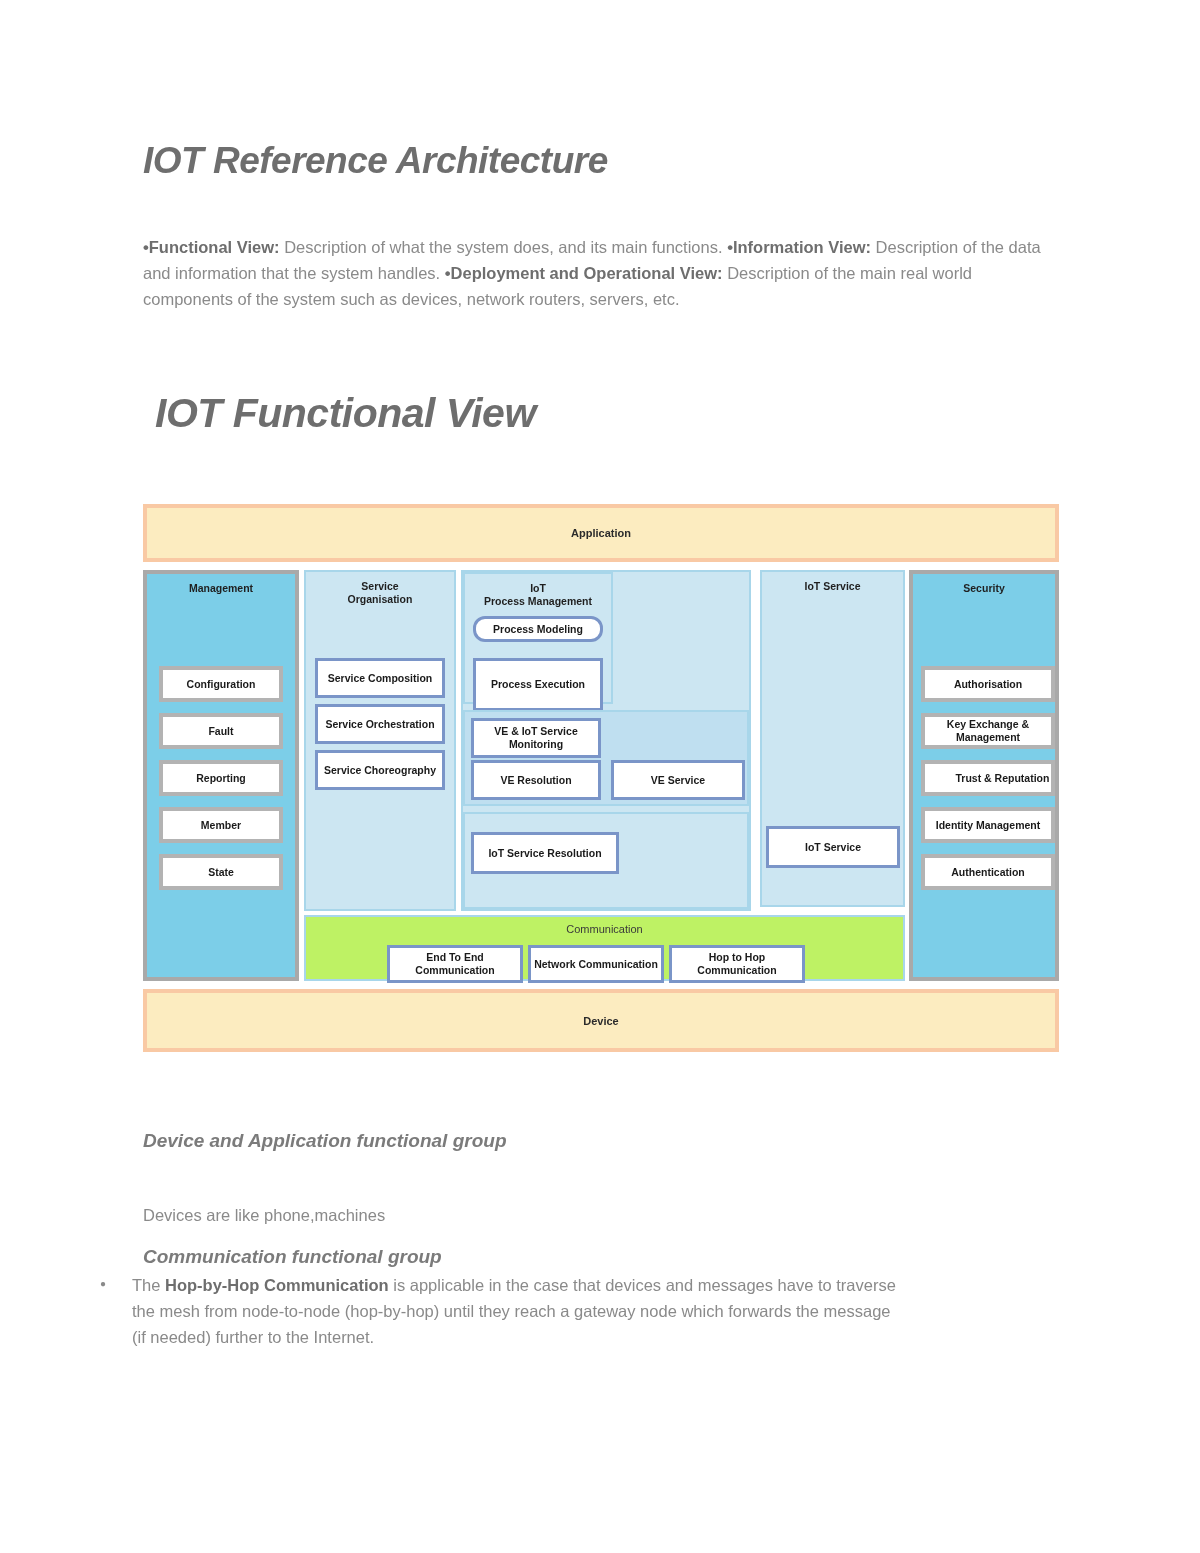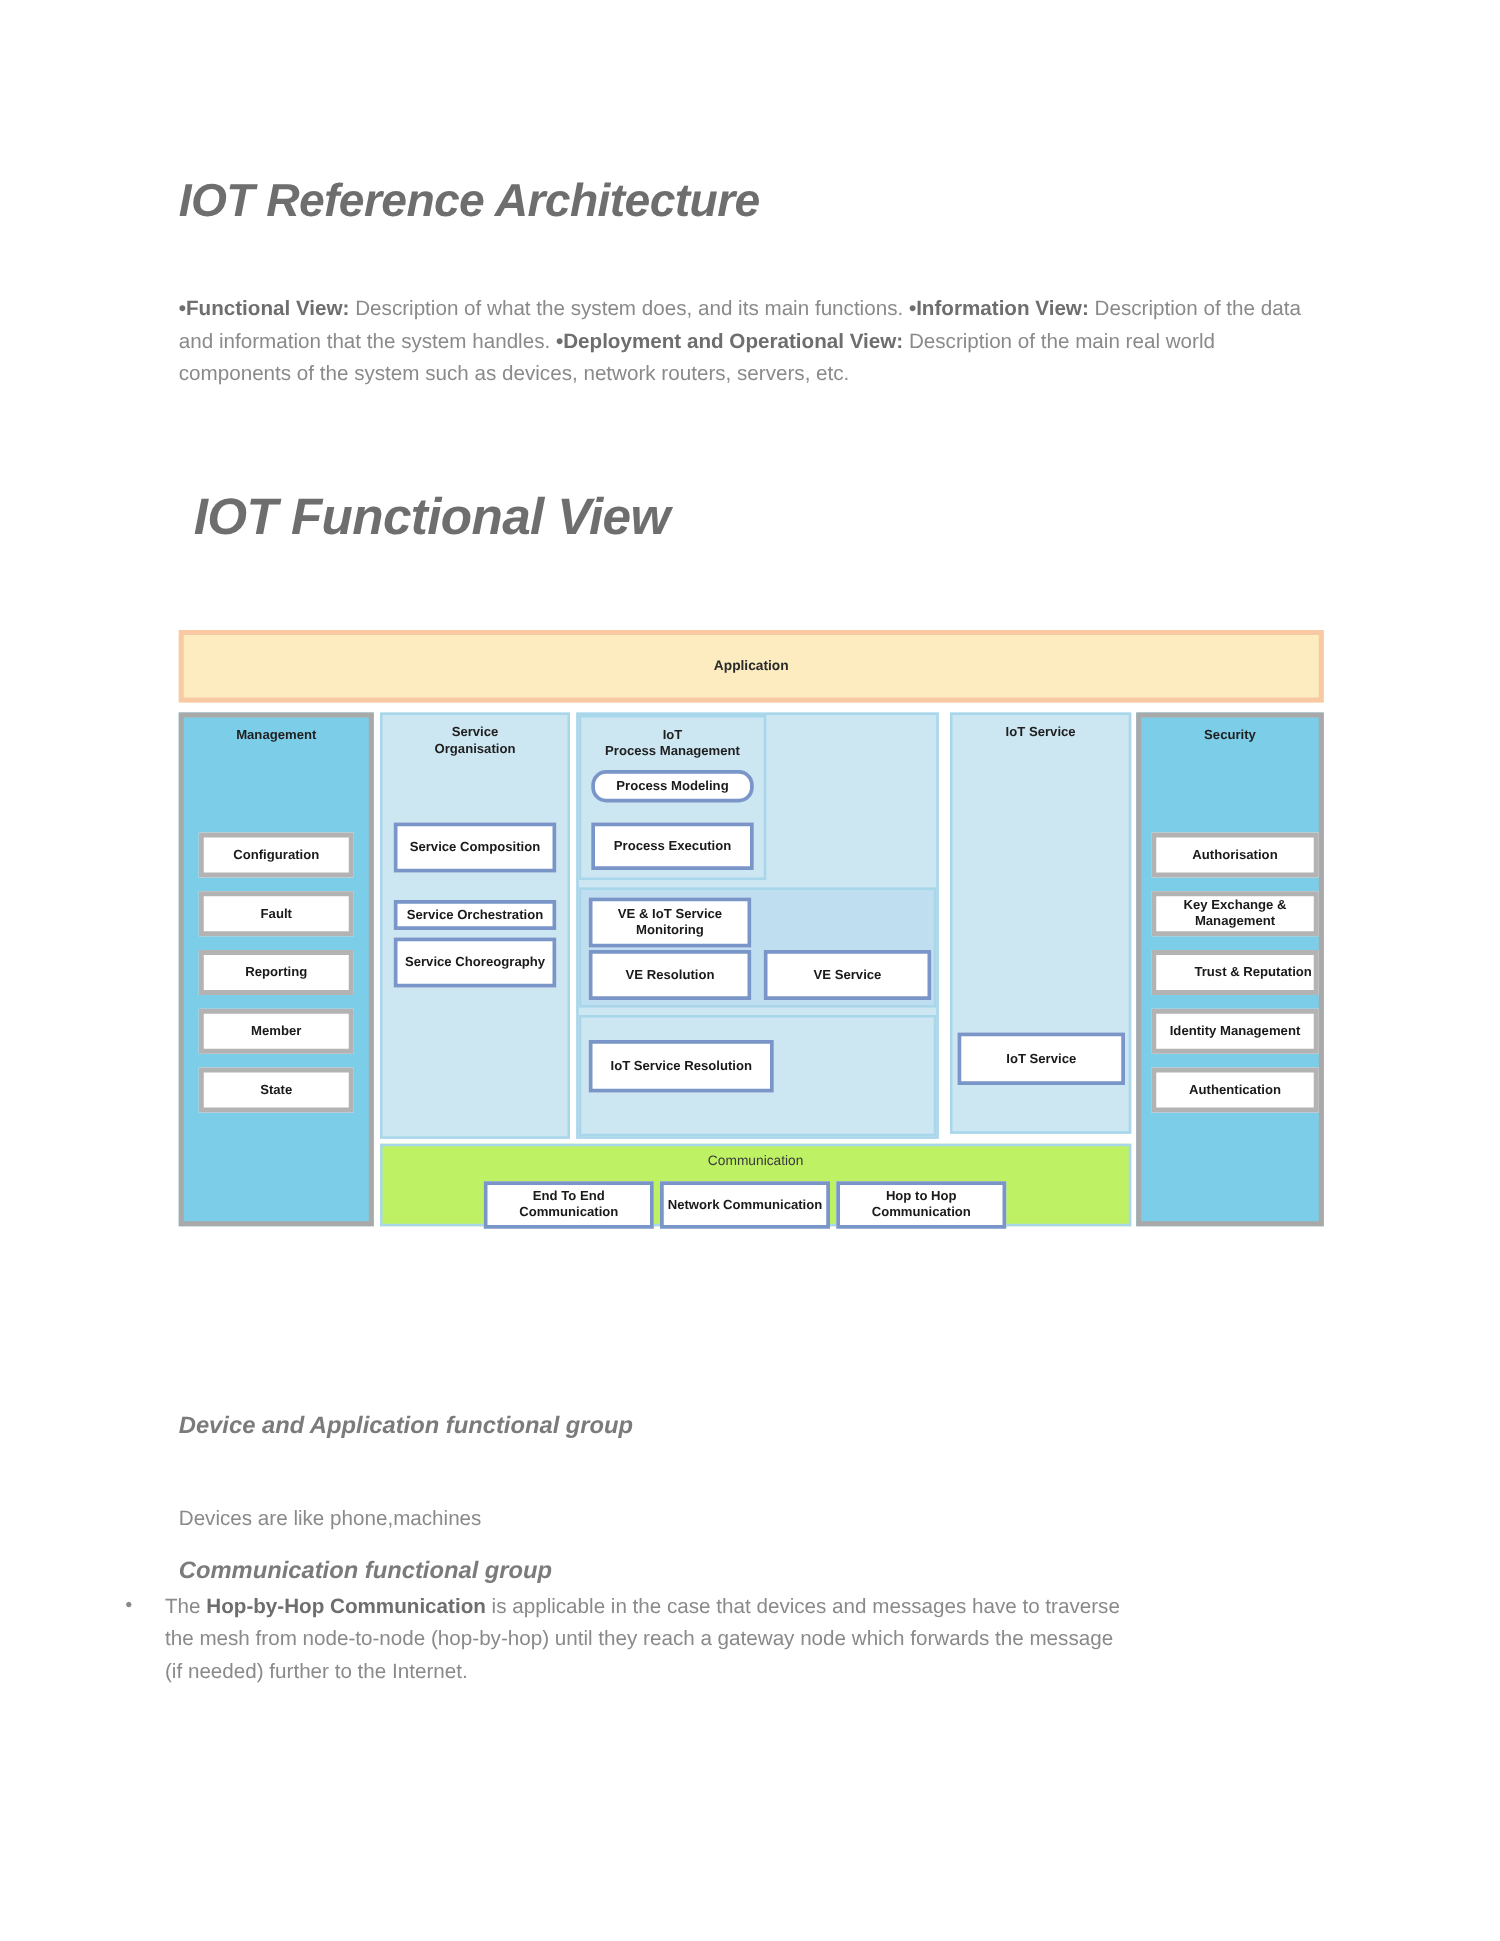--- a/index.html
+++ b/index.html
@@ -218,39 +218,39 @@
     </div>
 
     <div class="col" style="left:161px; top:0px; width:152px; height:341px;">
       <div class="col-head">
         <div>Service</div>
         <div>Organisation</div>
       </div>
       <div class="fcbox" style="left:9px; top:86px;  width:130px; height:40px;">
           <span>Service Composition</span>
         </div>
-      <div class="fcbox" style="left:9px; top:148px; width:130px; height:24px;">
+      <div class="fcbox" style="left:9px; top:132px; width:130px; height:40px;">
           <span>Service Orchestration</span>
         </div>
       <div class="fcbox" style="left:9px; top:178px; width:130px; height:40px;">
           <span>Service Choreography</span>
         </div>
     </div>
 
     <div class="col" style="left:318px; top:0px; width:290px; height:341px;">
 
       <div class="subcol" style="left:0px; top:0px; width:150px; height:132px;">
         <div class="col-head">
           <div>IoT</div>
           <div>Process Management</div>
         </div>
         <div class="fcbox" style="left:8px; top:42px; width:130px; height:26px;border-radius:12px;">
             <span>Process Modeling</span>
           </div>
-        <div class="fcbox" style="left:8px; top:84px; width:130px; height:38px;">
+        <div class="fcbox" style="left:8px; top:84px; width:130px; height:53px;">
             <span>Process Execution</span>
           </div>
       </div>
 
       <div class="group" style="left:0px; top:138px; width:286px; height:96px;">
         <div class="fcbox" style="left:6px; top:6px;  width:130px; height:40px;">
             <span>VE &amp; IoT Service Monitoring</span>
           </div>
         <div class="fcbox" style="left:6px; top:48px; width:130px; height:40px;">
             <span>VE Resolution</span>
@@ -302,14 +302,17 @@
       <div class="fcbox gray" style="left:8px; top:233px; width:134px; height:36px;">
           <span>Identity Management</span>
         </div>
       <div class="fcbox gray" style="left:8px; top:280px; width:134px; height:36px;">
           <span>Authentication</span>
         </div>
     </div>
 
   </div>
 
+  <div class="band device">
+    <span>Device</span>
+  </div>
 
 </div>
 
 </body></html>

